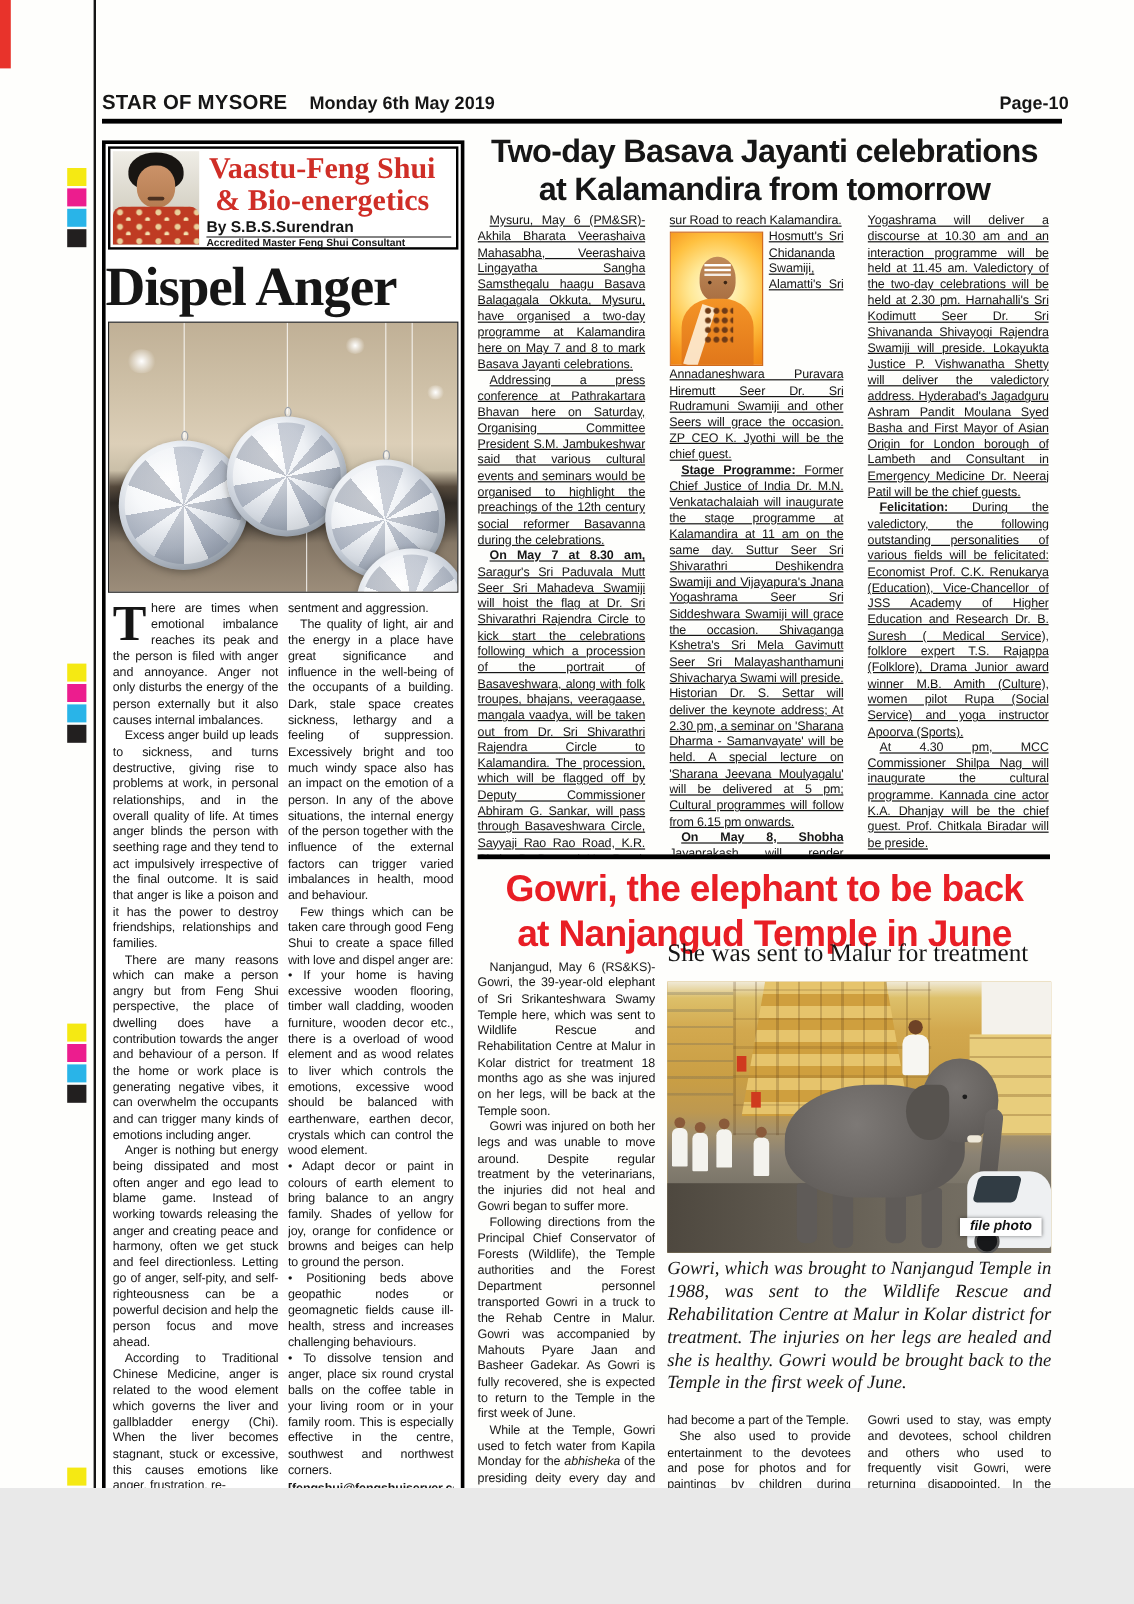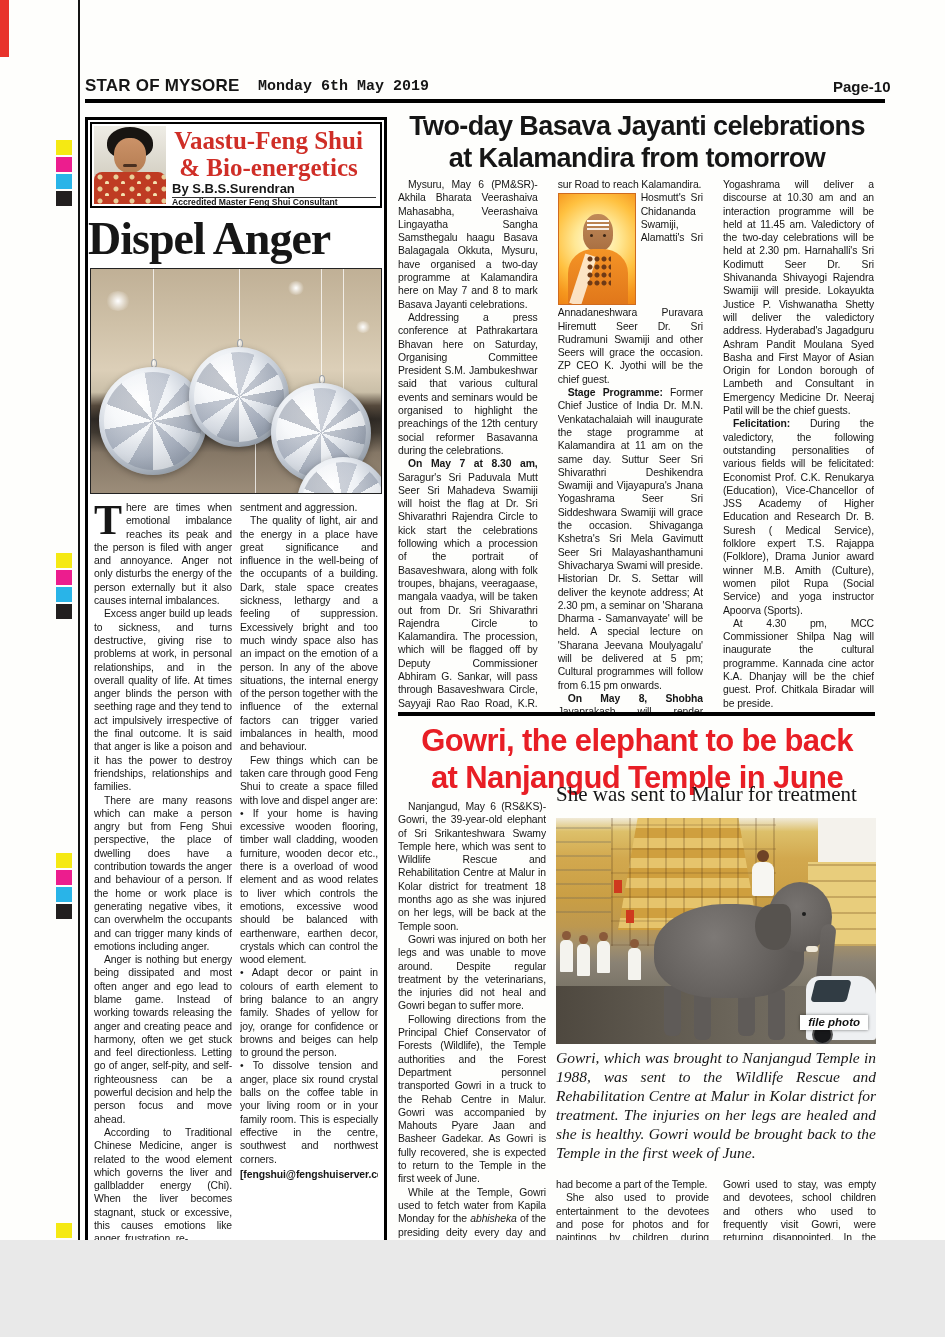--- a/index.html
+++ b/index.html
@@ -8,21 +8,21 @@
   .abs{position:absolute;}
 
   
   .corner-red{left:0;top:0;width:9px;height:57px;background:#e8332b;}
   .vrule{left:78px;top:0;width:2px;height:1337px;background:#141414;}
   .reggroup{left:56px;width:16px;}
   .reggroup div{width:16px;height:15px;margin-bottom:2px;}
 
   
   .masthead{left:85px;top:76px;font-weight:bold;font-size:17px;letter-spacing:.2px;}
-  .hdate{left:258px;top:78px;font-weight:bold;font-size:15px;font-family:Liberation Mono, monospace;}
+  .hdate{left:258px;top:78px;font-weight:bold;font-size:15px;}
   .hpage{left:833px;top:78px;font-weight:bold;font-size:15px;}
   .hrule{left:85px;top:99px;width:800px;height:4px;background:#000;}
 
   
   .fs-box{left:85px;top:117px;width:302px;height:1146px;border:3px solid #000;box-sizing:border-box;background:#fff;}
   .fs-mast{position:absolute;left:2px;top:2px;right:2px;height:86px;border:2px solid #000;box-sizing:border-box;}
   .fs-photo{position:absolute;left:2px;top:2px;width:72px;height:78px;overflow:hidden;
             background:linear-gradient(180deg,#efede6,#d6d2c6 60%,#c9c4b8);}
   .su-hair{position:absolute;left:13px;top:1px;width:46px;height:32px;background:#181512;border-radius:50% 50% 42% 42%;}
   .su-face{position:absolute;left:20px;top:12px;width:32px;height:35px;background:linear-gradient(#cb9268,#b57d52);border-radius:46%;}
@@ -58,21 +58,21 @@
   .cols{font-size:10.4px;line-height:13.3px;letter-spacing:-.1px;overflow:hidden;}
   .bseg{font-weight:bold;}
   .iseg{font-style:italic;}
   .email{text-align:right !important;font-weight:bold;margin-top:2px !important;}
   .dropcap{float:left;font-family:"Liberation Serif",serif;font-weight:bold;font-size:42px;line-height:34px;padding:2px 4px 0 0;}
   .fs-cols{position:absolute;left:6px;top:381px;width:284px;height:756px;display:flex;gap:8px;}
   .fs-cols .c{width:138px;height:756px;overflow:hidden;}
 
   
   .bas-h{left:398px;top:110px;width:478px;text-align:center;font-weight:bold;font-size:27px;line-height:32px;letter-spacing:-.6px;}
-  .bas-cols{left:398px;top:178px;width:476px;height:534px;display:flex;gap:20px;}
+  .bas-cols{left:398px;top:178px;width:476px;height:534px;display:flex;gap:20px;text-decoration:underline;}
   .bas-cols .c{height:534px;overflow:hidden;}
   .bc1{width:148px;} .bc2{width:154px;} .bc3{width:160px;}
   .saint{float:left;width:78px;height:112px;margin:2px 5px 1px 0;position:relative;overflow:hidden;
     border:1px solid #cf6b1f;box-sizing:border-box;
     background:radial-gradient(circle at 50% 42%,#fffce0 0%,#ffe896 30%,#ffc140 58%,#f6981f 82%,#ef8414 100%);}
   .saint-head{position:absolute;left:24px;top:20px;width:30px;height:37px;background:linear-gradient(#c08a58,#a96f42);border-radius:48% 48% 42% 42%;}
   .saint-vib{position:absolute;left:28px;top:26px;width:22px;height:2px;background:#fff;box-shadow:0 4px 0 #fff,0 8px 0 rgba(255,255,255,.85);}
   .saint-eyes{position:absolute;left:31px;top:40px;width:3px;height:3px;background:#3a2414;border-radius:50%;box-shadow:13px 0 0 #3a2414;}
   .saint-body{position:absolute;left:9px;top:55px;width:60px;height:57px;background:linear-gradient(#f49426,#e0761a);border-radius:42% 42% 0 0;}
   .saint-sash{position:absolute;left:18px;top:60px;width:12px;height:52px;background:rgba(255,245,225,.85);transform:rotate(18deg);}
@@ -206,20 +206,21 @@
           <p class="ind"><span>There are many reasons which can make a person angry but from Feng Shui perspective, the place of dwelling does have a contribution towards the anger and behaviour of a person. If the home or work place is generating negative vibes, it can overwhelm the occupants and can trigger many kinds of emotions including anger.</span></p>
           <p class="ind"><span>Anger is  nothing but energy being dissipated and most often anger and ego lead to blame game. Instead of working towards releasing the anger and creating peace and harmony, often we get stuck and feel directionless. Letting go of anger, self-pity, and self-righteousness can be a powerful decision and help the person focus and move ahead.</span></p>
           <p class="ind"><span>According to Traditional Chinese Medicine, anger is related to the wood element which governs the liver and gallbladder energy (Chi). When the liver becomes stagnant, stuck or excessive, this causes emotions like anger, frustration, re-</span></p>
         </div>
       <div class="c">
           <p><span>sentment and aggression.</span></p>
           <p class="ind"><span>The quality of light, air and the energy in a place have great significance and influence in the well-being of the occupants of a building. Dark, stale space creates sickness, lethargy and a feeling of suppression. Excessively bright and too much windy space also has an impact on the emotion of a person. In any of the above situations, the internal energy of the person together with the influence of the external factors can trigger varied imbalances in health, mood and behaviour.</span></p>
           <p class="ind"><span>Few things which can be taken care through good Feng Shui to create a space filled with love and dispel anger are:</span></p>
           <p><span>• If your home is having excessive wooden flooring, timber wall cladding, wooden furniture, wooden decor etc., there is a overload of wood element and as wood relates to liver which controls the emotions,  excessive wood should be balanced with earthenware, earthen decor, crystals  which can control the wood element.</span></p>
           <p><span>• Adapt decor or paint in colours of earth element to bring balance to an angry family. Shades of yellow for joy, orange for confidence or browns and beiges can help to ground the person.</span></p>
+          <p><span>• Positioning beds above geopathic nodes or geomagnetic fields cause ill-health, stress and increases challenging behaviours.</span></p>
           <p><span>• To dissolve tension and anger, place six round crystal balls on the coffee table in your living room or in your family room. This is especially effective in the centre, southwest and northwest corners.</span></p>
           <p class="email"><span class="bseg">[fengshui@fengshuiserver.com]</span></p>
         </div>
     </div>
   </div>
 
   <div class="abs bas-h">
     <div>Two-day Basava Jayanti celebrations</div>
     <div>at Kalamandira from tomorrow</div>
   </div>

